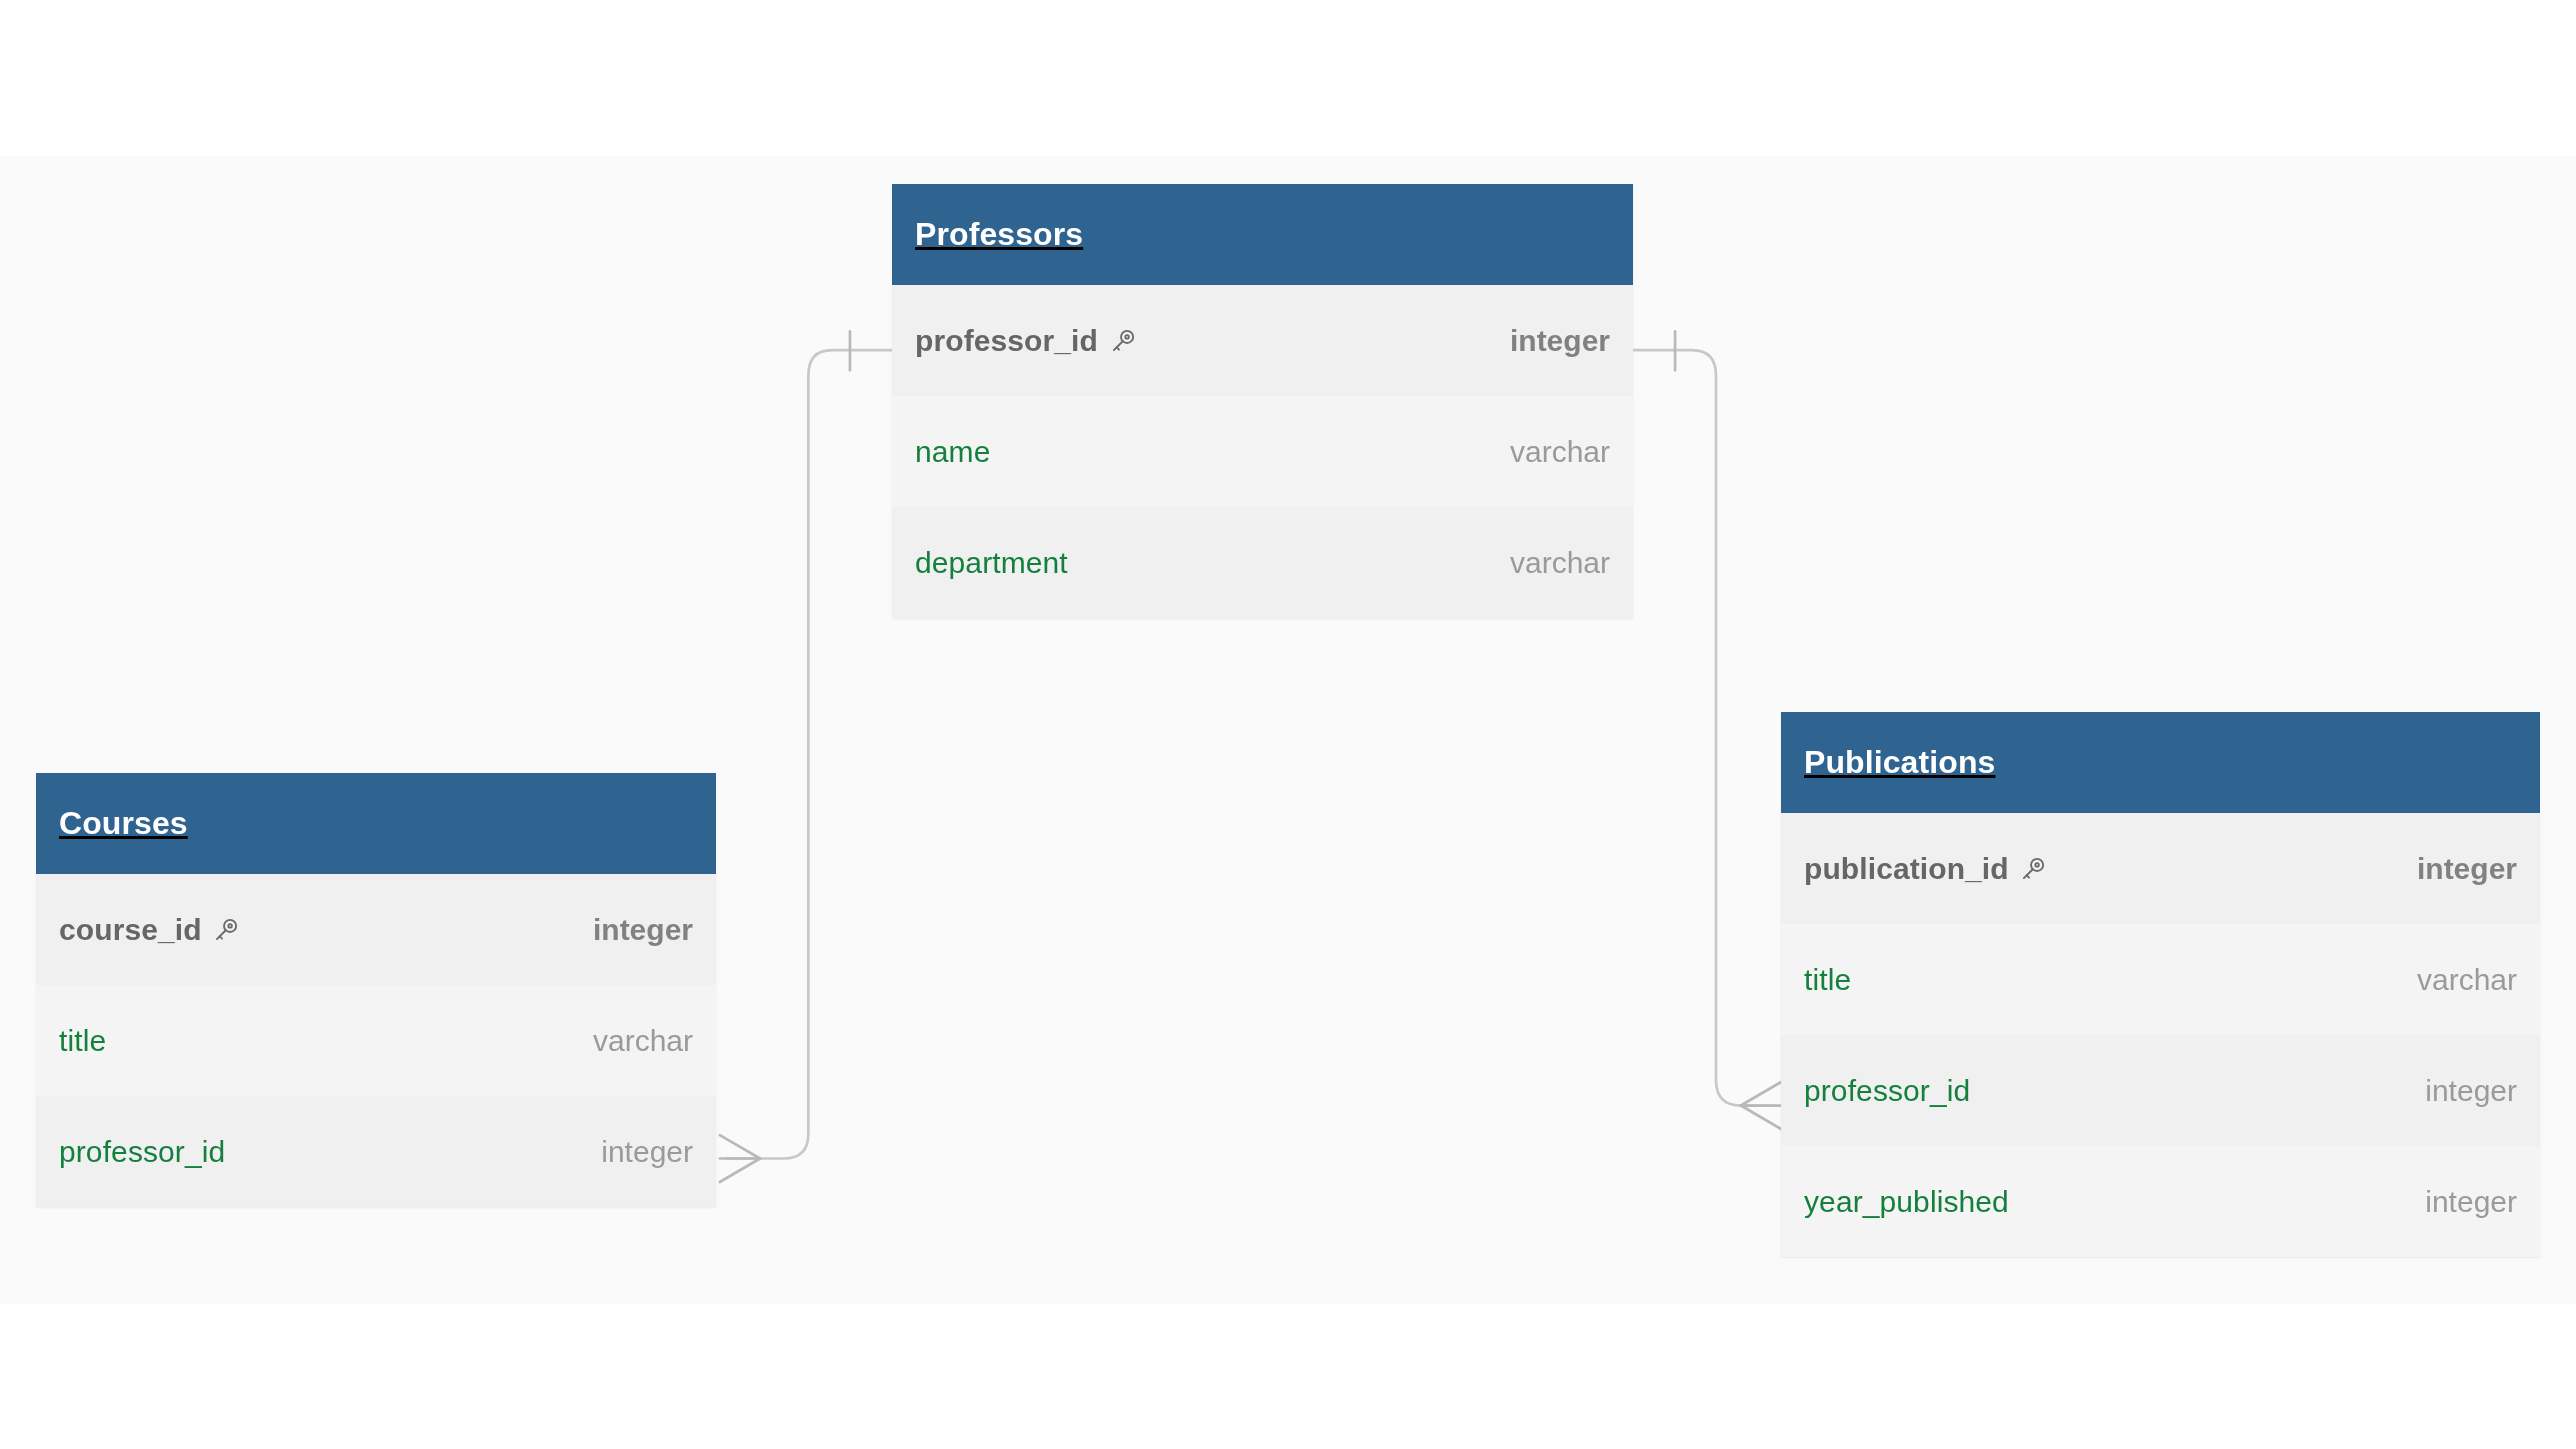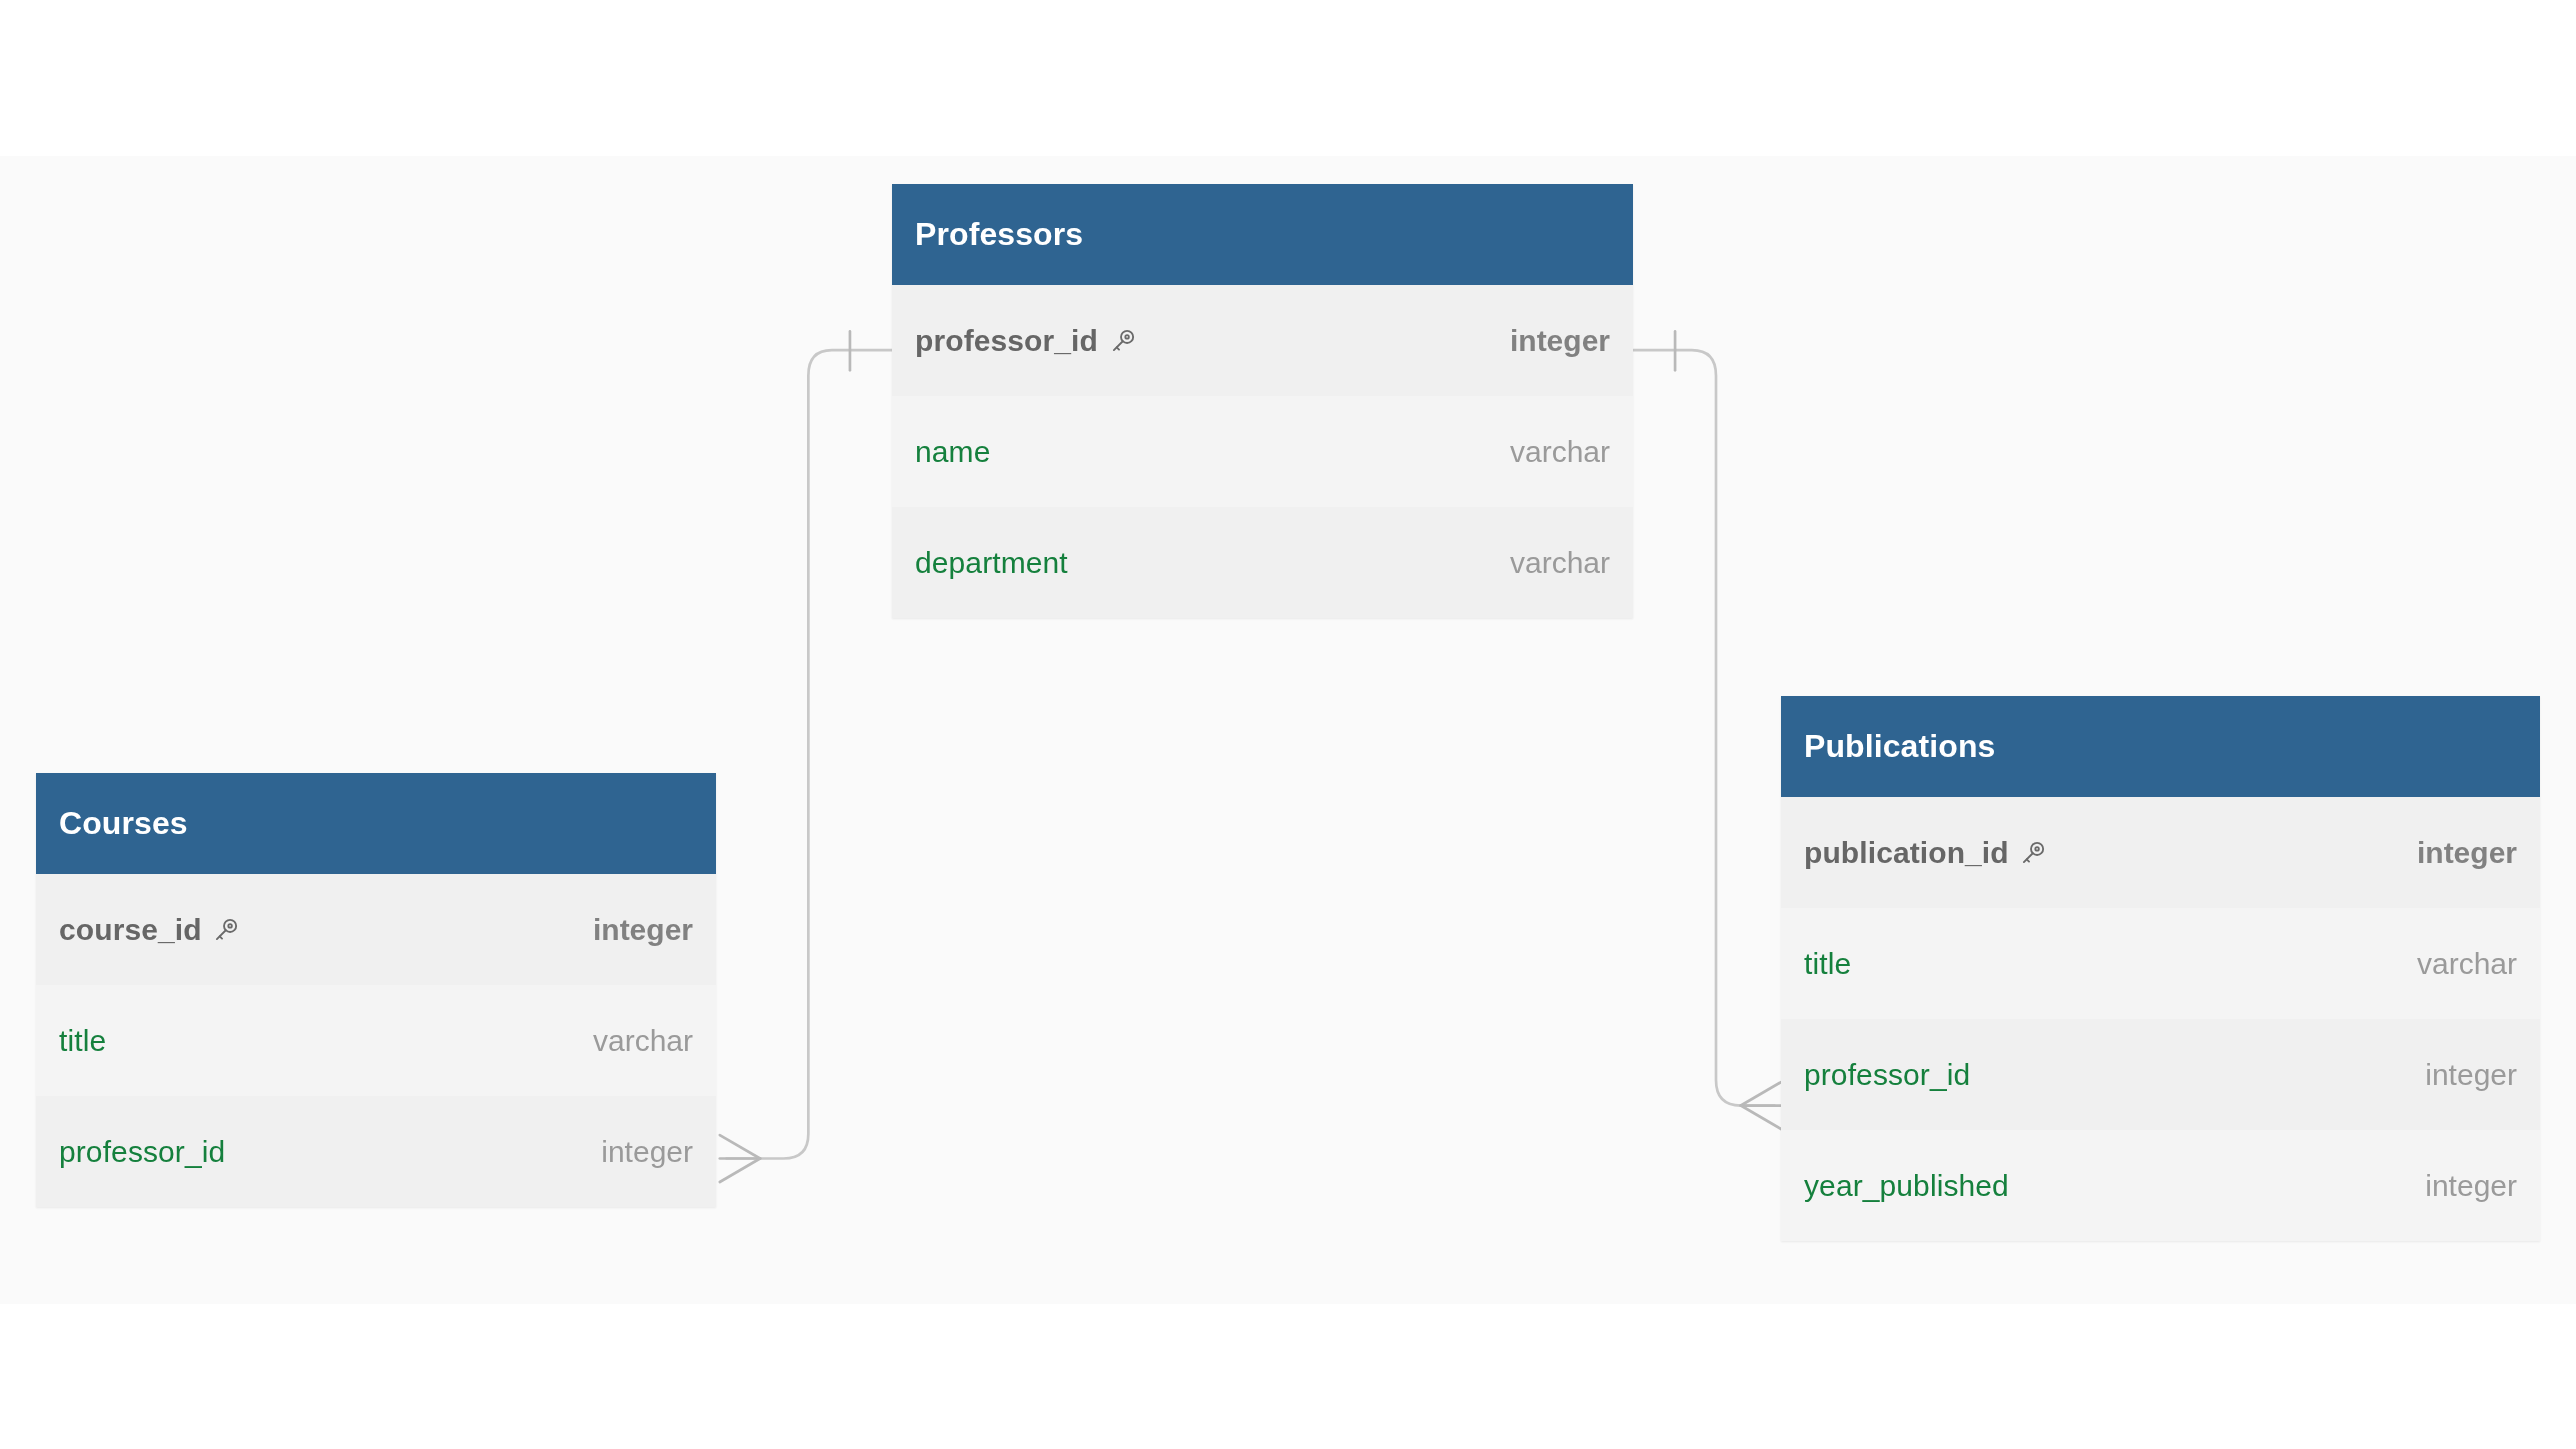--- a/index.html
+++ b/index.html
@@ -63,20 +63,21 @@
     background: #f1f1f1;
     box-shadow: 0 0.7px 2px rgba(0,0,0,0.07);
   }
   .entity-header {
     height: 101px;
     background: #2f6491;
     display: flex;
     align-items: center;
     padding: 0 23px;
     box-sizing: border-box;
+    text-decoration: underline;
   }
   .entity-title {
     color: #ffffff;
     font-size: 32px;
     font-weight: bold;
     letter-spacing: 0.1px;
     white-space: nowrap;
   }
   .entity-body {
     display: block;
@@ -247,21 +248,21 @@
       <div class="field-row">
         <span class="field-name-wrap">
           <span class="field-name">professor_id</span>
         </span>
         <span class="field-type">integer</span>
       </div>
 
     </div>
   </div>
 
-  <div class="entity" style="left:1781px; top:696px; width:759px;">
+  <div class="entity" style="left:1781px; top:712px; width:759px;">
     <div class="entity-header">
       <span class="entity-title">Publications</span>
     </div>
     <div class="entity-body">
 
       <div class="field-row pk">
         <span class="field-name-wrap">
           <span class="field-name">publication_id</span>
           <span class="key-icon">
             <svg viewBox="0 0 24 24" xmlns="http://www.w3.org/2000/svg">

